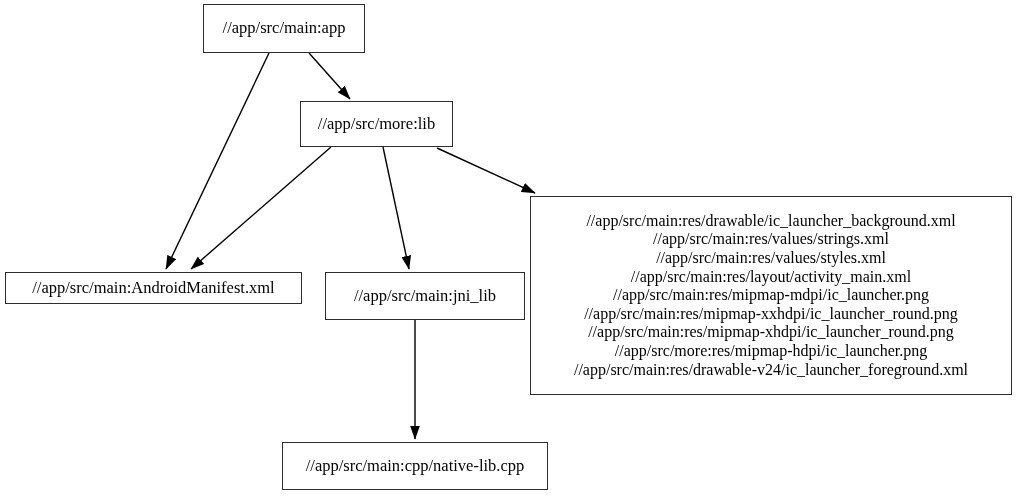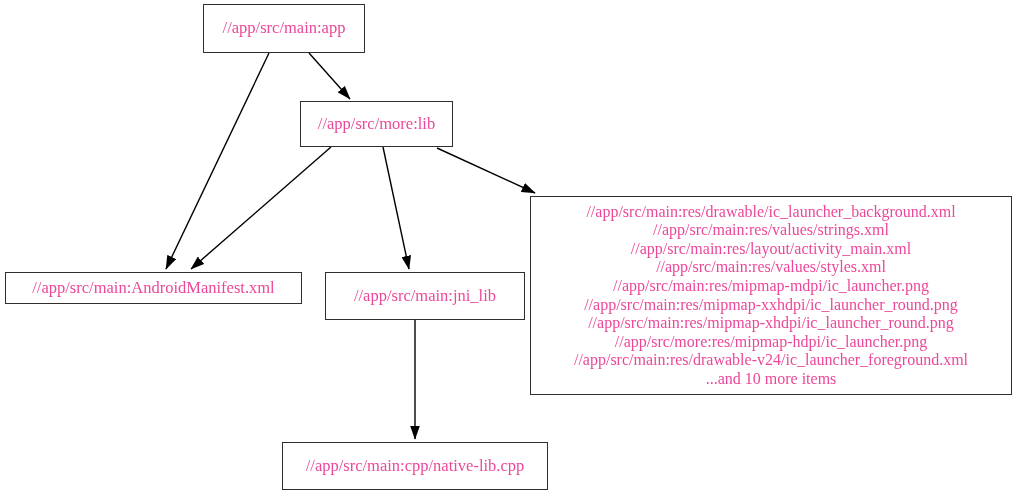--- a/index.html
+++ b/index.html
@@ -6,21 +6,21 @@
     margin: 0;
     padding: 0;
     background: #ffffff;
   }
   .canvas {
     position: relative;
     width: 1018px;
     height: 496px;
     background: #ffffff;
     font-family: "Liberation Serif", serif;
-    color: #ec4899;
+    color: #000000;
     overflow: hidden;
   }
   .edges {
     position: absolute;
     left: 0;
     top: 0;
     width: 1018px;
     height: 496px;
     pointer-events: none;
   }
@@ -82,27 +82,26 @@
     <span>//app/src/main:AndroidManifest.xml</span>
   </div>
 
   <div class="node" id="node-jni-lib">
     <span>//app/src/main:jni_lib</span>
   </div>
 
   <div class="node multiline" id="node-res-group">
     <div>//app/src/main:res/drawable/ic_launcher_background.xml</div>
     <div>//app/src/main:res/values/strings.xml</div>
+    <div>//app/src/main:res/values/styles.xml</div>
     <div>//app/src/main:res/layout/activity_main.xml</div>
-    <div>//app/src/main:res/values/styles.xml</div>
     <div>//app/src/main:res/mipmap-mdpi/ic_launcher.png</div>
     <div>//app/src/main:res/mipmap-xxhdpi/ic_launcher_round.png</div>
     <div>//app/src/main:res/mipmap-xhdpi/ic_launcher_round.png</div>
     <div>//app/src/more:res/mipmap-hdpi/ic_launcher.png</div>
     <div>//app/src/main:res/drawable-v24/ic_launcher_foreground.xml</div>
-    <div>...and 10 more items</div>
   </div>
 
   <div class="node" id="node-native-lib">
     <span>//app/src/main:cpp/native-lib.cpp</span>
   </div>
 
 </div>
 
 </body></html>

